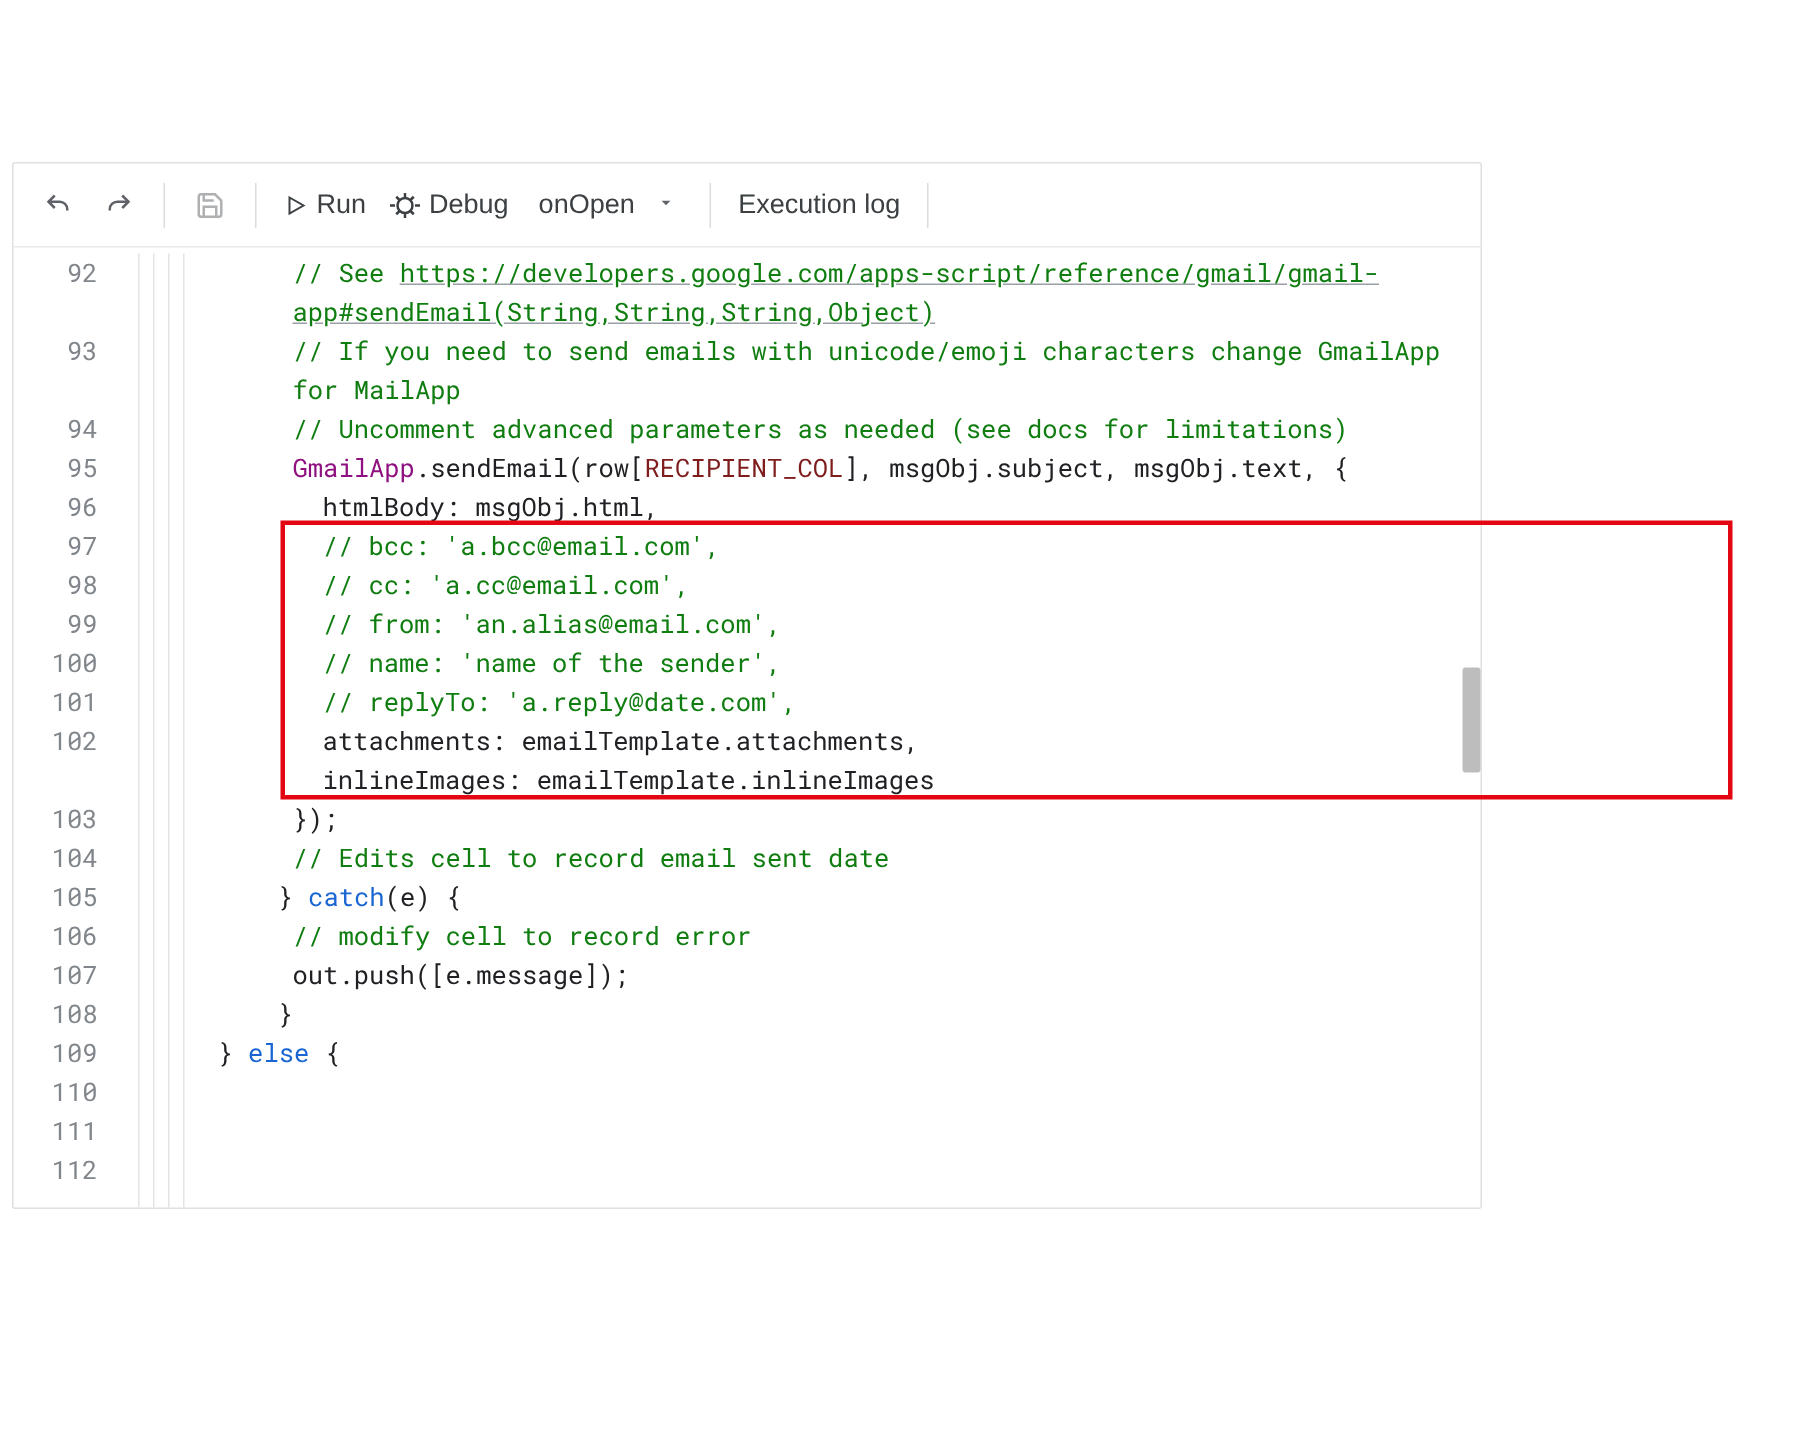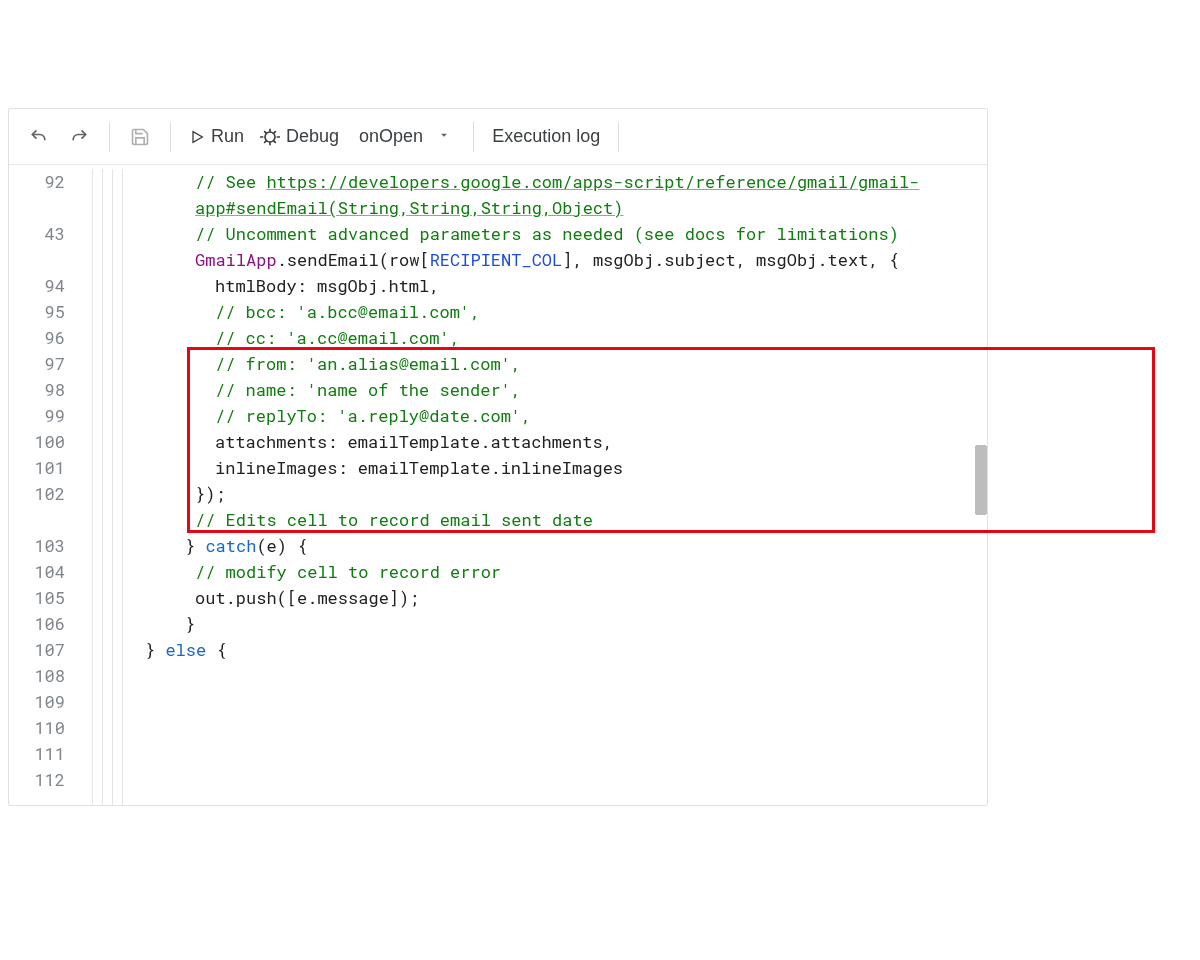--- a/index.html
+++ b/index.html
@@ -93,21 +93,21 @@
   .row.tall { height: 52px; white-space: pre-wrap; }
   .pad0  { padding-left: 116px; }
   .pad1  { padding-left: 136px; }
   .pad2  { padding-left: 106px; }
   .pad4  { padding-left: 66px; }
   .pad-wrap { padding-left: 116px; text-indent:0; }
 
   .c-comment { color:#107d10; }
   .c-ident   { color:#202124; }
   .c-class   { color:#8f1080; }
-  .c-recip   { color:#1d4ed8; }
+  .c-recip   { color:#7f1d1d; }
   .c-kw      { color:#1966d2; }
   .c-new     { color:#1966d2; }
   .c-date    { color:#1e7a5a; }
   .c-brace   { color:#202124; }
   .c-link    { color:#107d10; text-decoration: underline; text-decoration-color:#9aa0a6; }
 
   .highlight-box {
     position:absolute;
     border:3px solid #e30613;
     pointer-events:none;
@@ -186,21 +186,21 @@
     <div class="tb-btn">
       <span class="tb-label" style="margin-left:0">Execution log</span>
     </div>
     <div class="sep"></div>
   </div>
 
   <div class="editor">
 
     <div class="gutter">
       <div class="ln tall">92</div>
-      <div class="ln tall">43</div>
+      <div class="ln tall">93</div>
       <div class="ln">94</div>
       <div class="ln">95</div>
       <div class="ln">96</div>
       <div class="ln">97</div>
       <div class="ln">98</div>
       <div class="ln">99</div>
       <div class="ln">100</div>
       <div class="ln">101</div>
       <div class="ln tall">102</div>
       <div class="ln">103</div>
@@ -219,20 +219,21 @@
       <div class="vl" style="left:13px"></div>
       <div class="vl" style="left:23px"></div>
       <div class="vl" style="left:33px"></div>
       <div class="vl" style="left:43px"></div>
     </div>
 
     <div class="code">
 
       <div class="row tall pad-wrap"><span class="c-comment">// See </span><span class="c-link">https://developers.google.com/apps-script/reference/gmail/gmail-app#sendEmail(String,String,String,Object)</span></div>
 
+      <div class="row tall pad-wrap c-comment">// If you need to send emails with unicode/emoji characters change GmailApp for MailApp</div>
 
       <div class="row pad0 c-comment">// Uncomment advanced parameters as needed (see docs for limitations)</div>
 
       <div class="row pad0"><span class="c-class">GmailApp</span><span class="c-ident">.sendEmail(row[</span><span class="c-recip">RECIPIENT_COL</span><span class="c-ident">], msgObj.subject, msgObj.text, {</span></div>
 
       <div class="row pad1 c-ident">htmlBody: msgObj.html,</div>
 
       <div class="row pad1 c-comment">// bcc: 'a.bcc@email.com',</div>
       <div class="row pad1 c-comment">// cc: 'a.cc@email.com',</div>
       <div class="row pad1 c-comment">// from: 'an.alias@email.com',</div>

